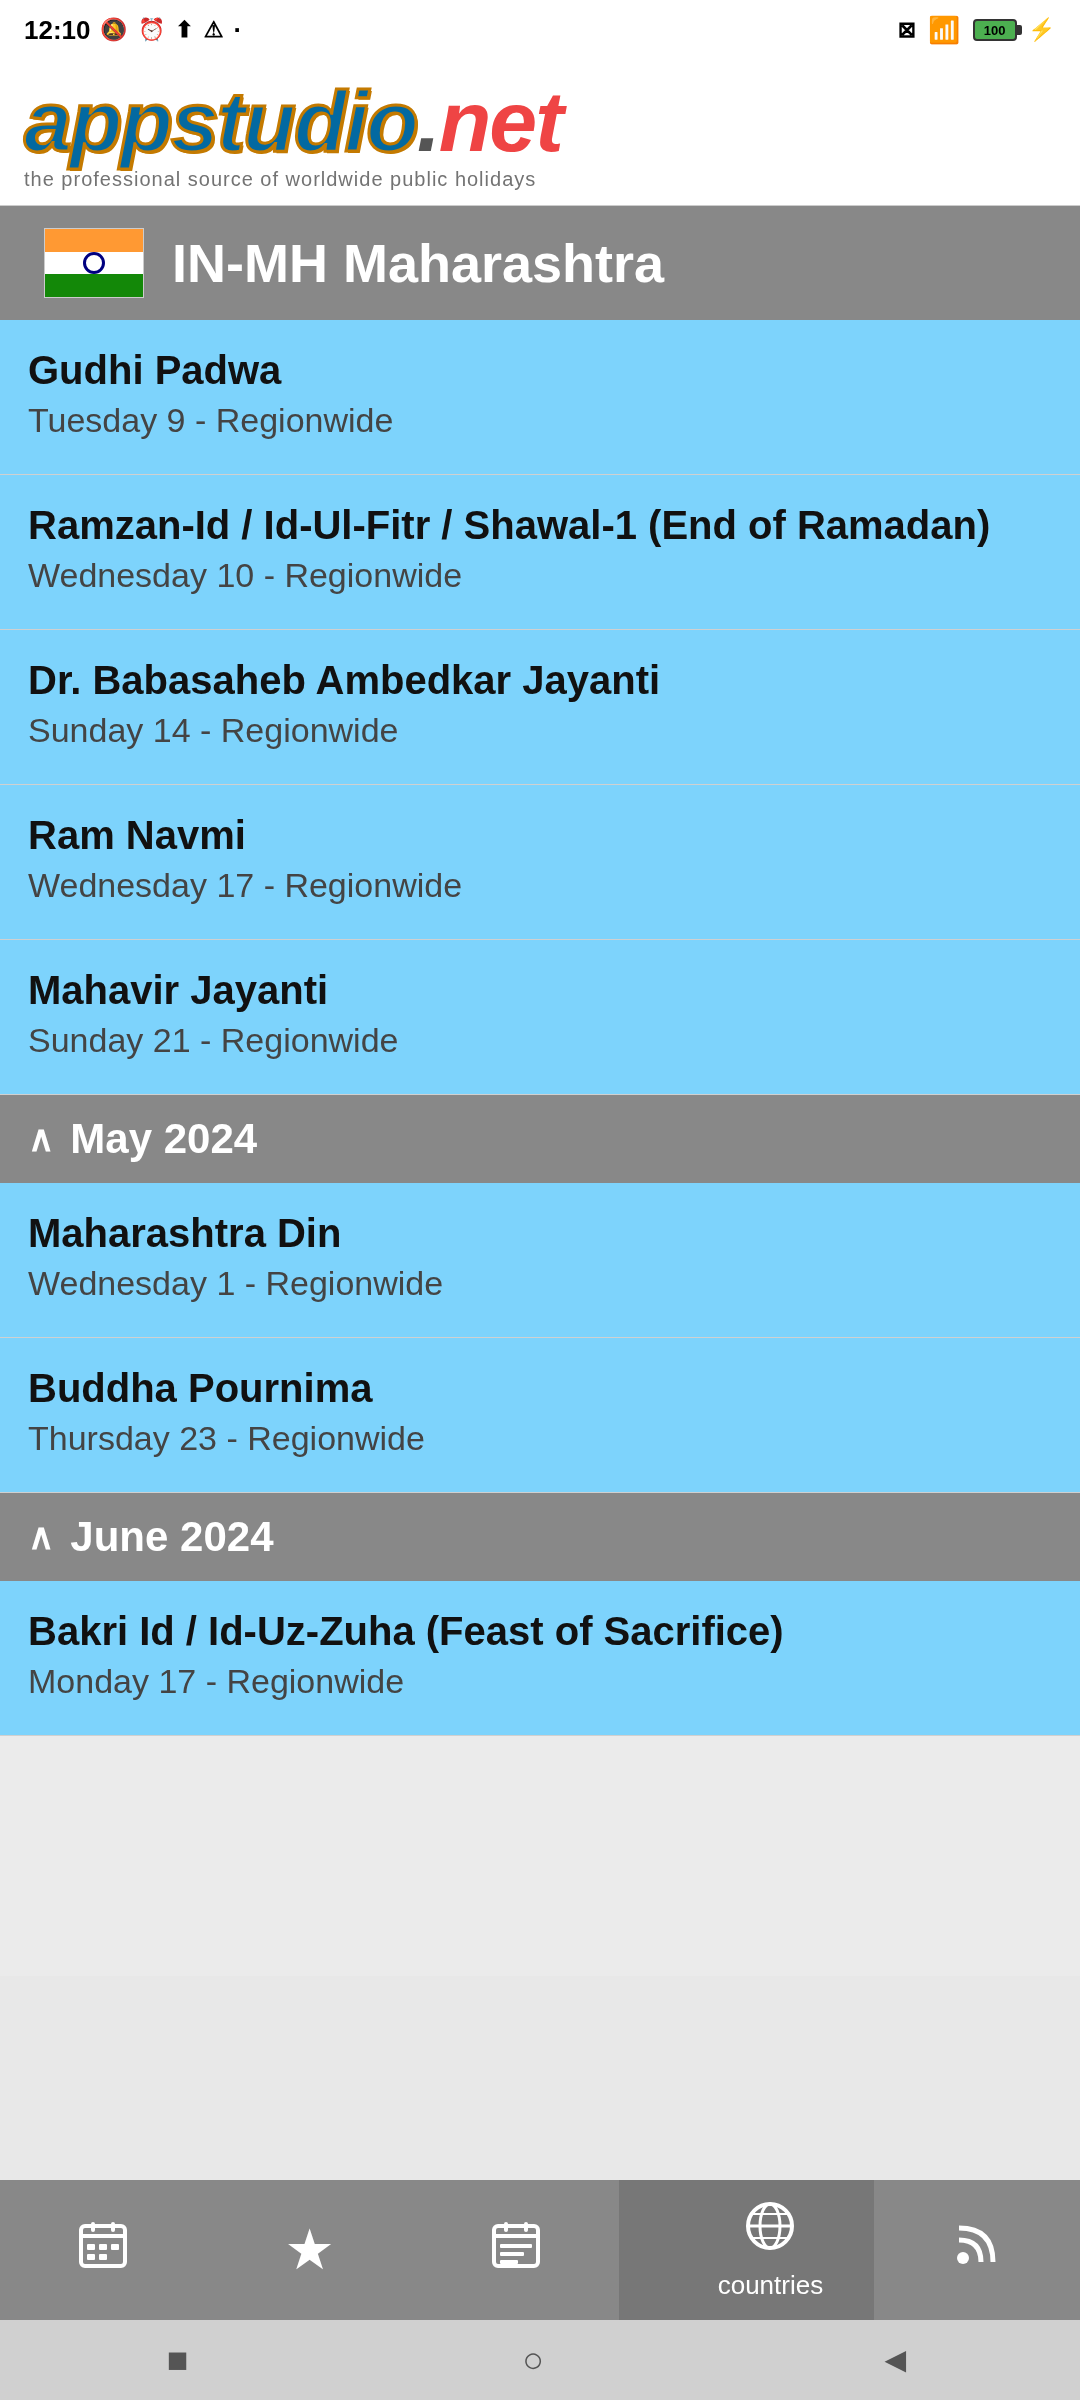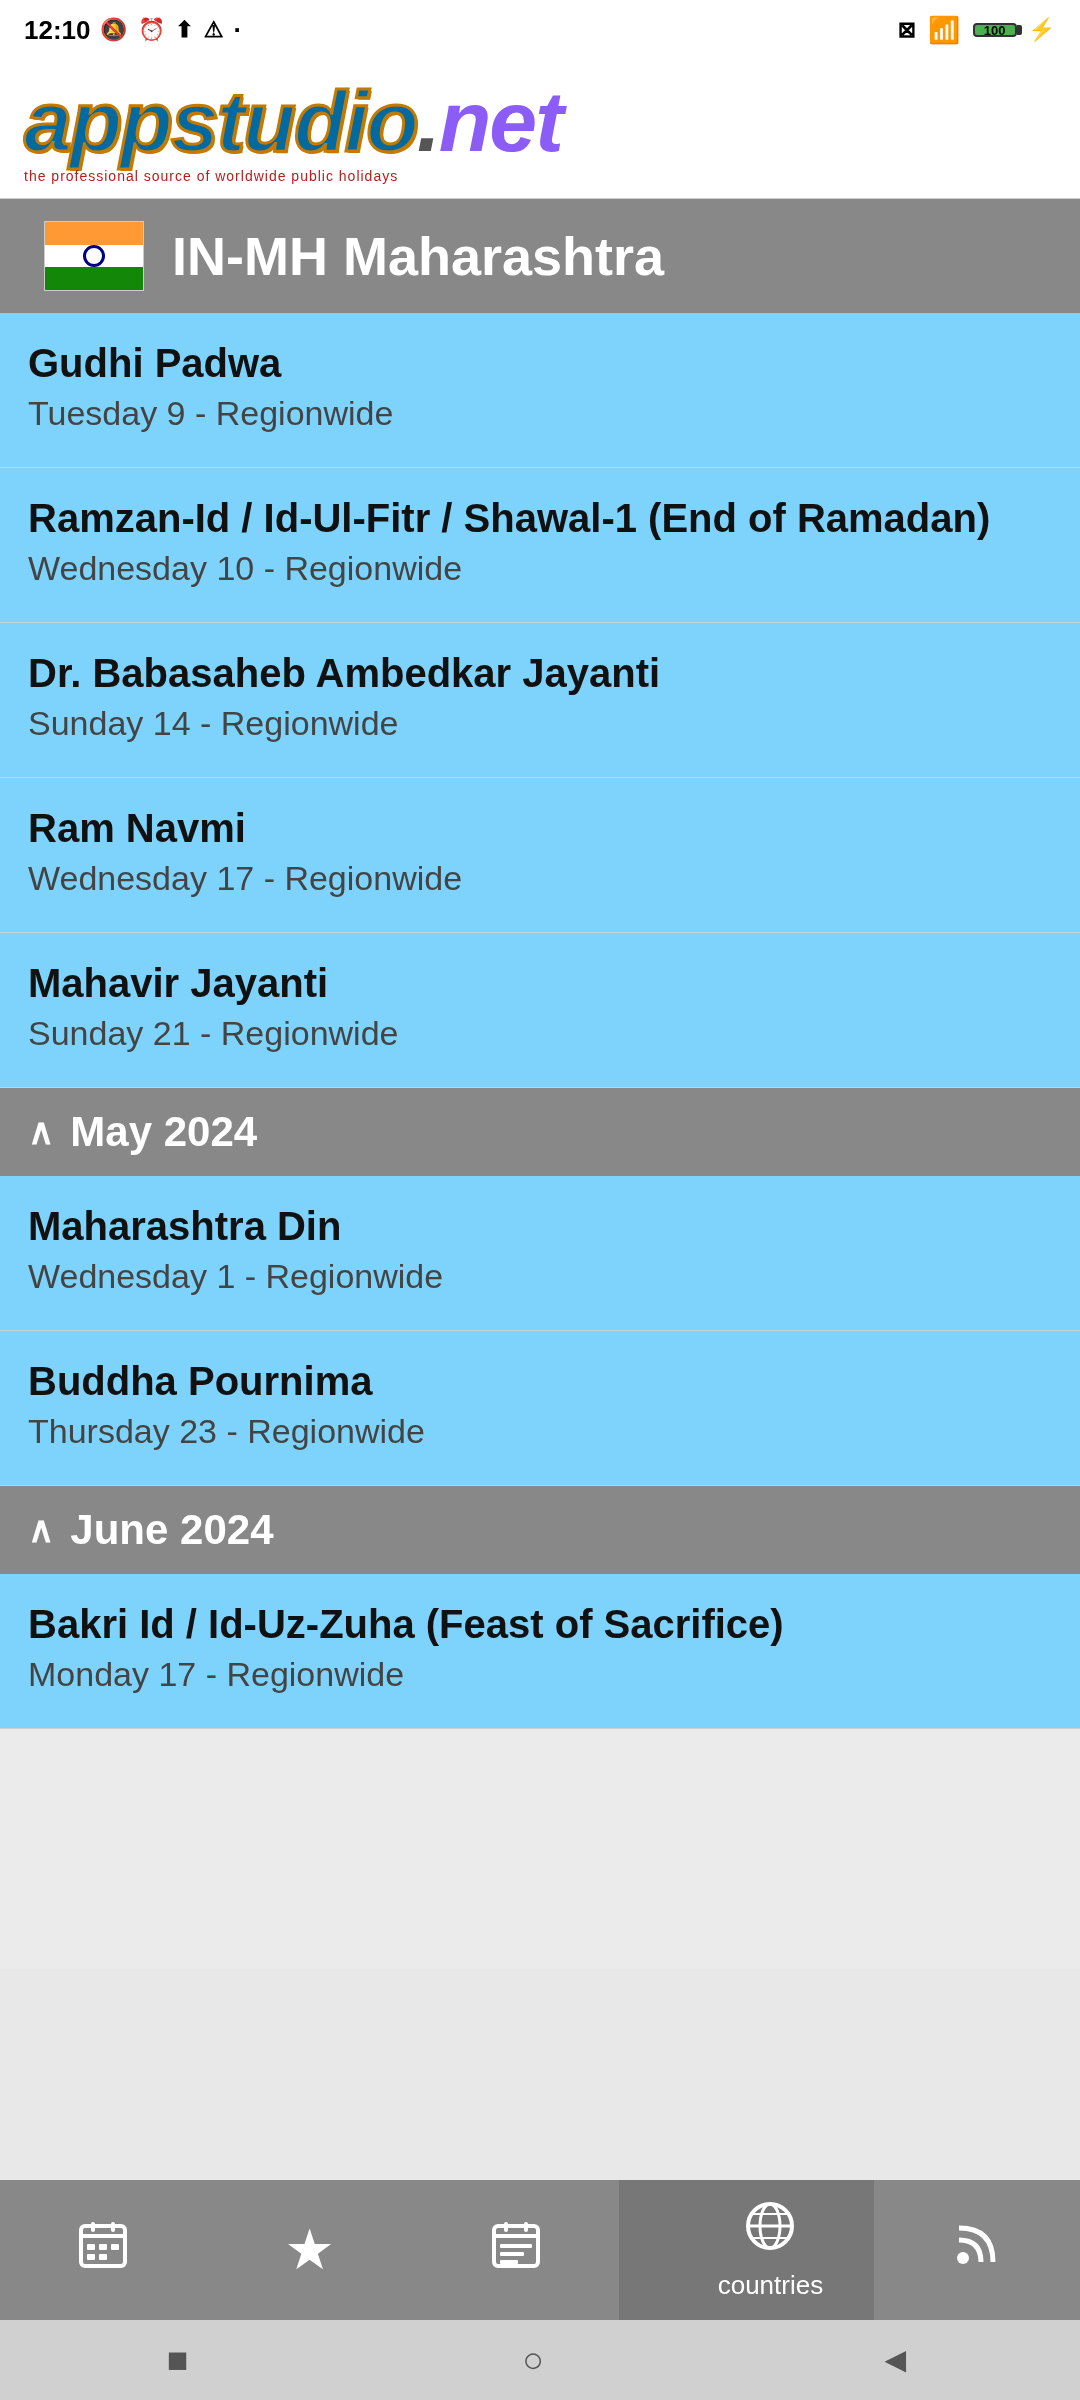--- a/index.html
+++ b/index.html
@@ -33,21 +33,21 @@
       font-weight: 700;
     }
     .status-right {
       display: flex;
       align-items: center;
       gap: 12px;
     }
     .battery-icon {
       background: #4CAF50;
       width: 44px;
-      height: 14px;
+      height: 22px;
       border-radius: 4px;
       border: 2px solid #333;
       position: relative;
       display: inline-flex;
       align-items: center;
       justify-content: center;
       font-size: 13px;
       font-weight: 700;
       color: #000;
     }
@@ -85,27 +85,27 @@
       -webkit-text-stroke: 3px #c47a00;
       text-shadow: 2px 2px 0 #c47a00;
     }
     .logo-dot {
       color: #555;
       font-size: 86px;
       font-style: italic;
       font-weight: 900;
     }
     .logo-net {
-      color: #8b5cf6;
+      color: #ef4444;
       font-size: 86px;
       font-weight: 900;
     }
     .logo-tagline {
-      font-size: 14px;
-      color: #b91c1c;
+      font-size: 20px;
+      color: #737373;
       margin-top: 4px;
       letter-spacing: 1px;
     }
 
     
     .region-header {
       background: #888;
       display: flex;
       align-items: center;
       padding: 22px 44px;

